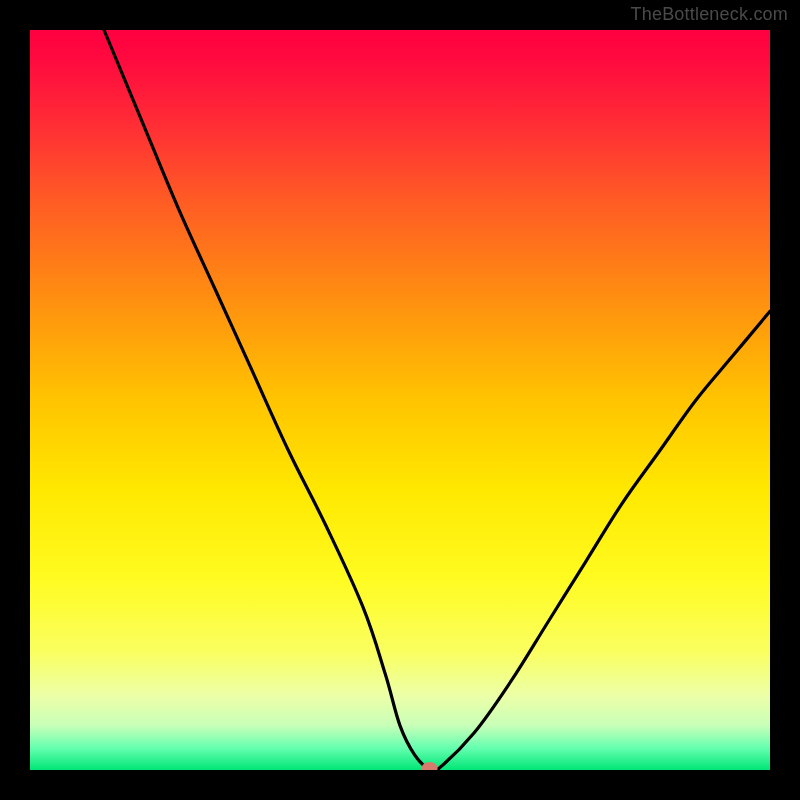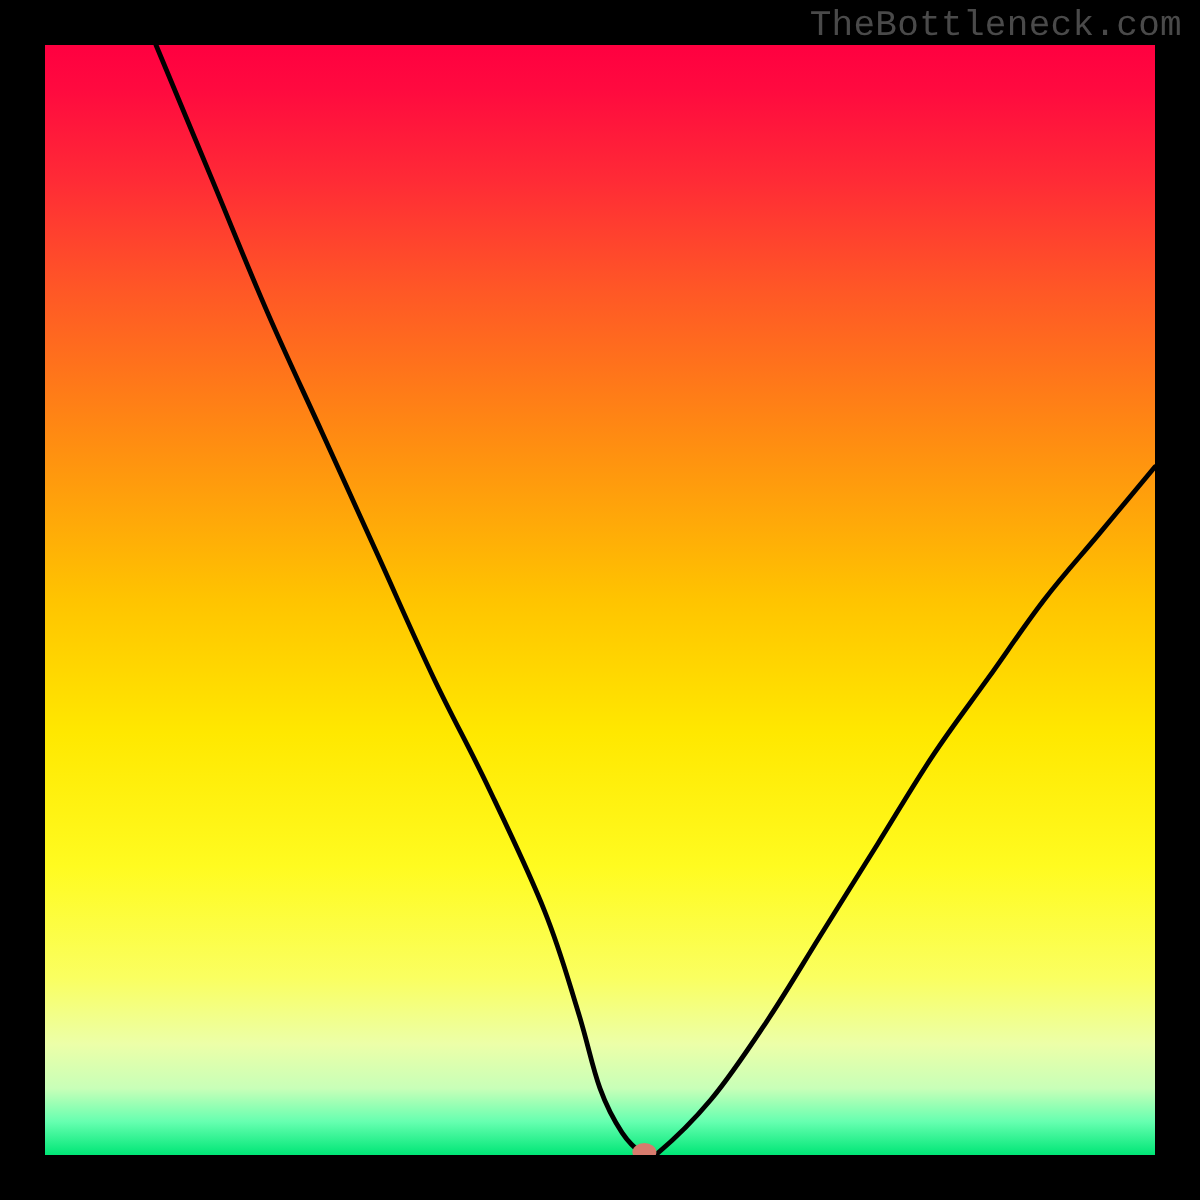--- a/index.html
+++ b/index.html
@@ -19,24 +19,23 @@
     left: 0;
     top: 0;
     width: 740px;
     height: 740px;
   }
   .attribution {
     position: absolute;
     top: 4px;
     right: 12px;
     color: #4a4a4a;
-    font-size: 24px;
+    font-size: 18px;
     font-weight: 500;
     letter-spacing: 0.2px;
-    font-family: Liberation Mono, monospace;
   }
   svg { display: block; }
 </style>
 </head>
 <body>
 
 <div class="attribution">TheBottleneck.com</div>
 
 <div class="frame">
   <svg class="plot-area" viewBox="0 0 740 740" width="740" height="740" preserveAspectRatio="none">

